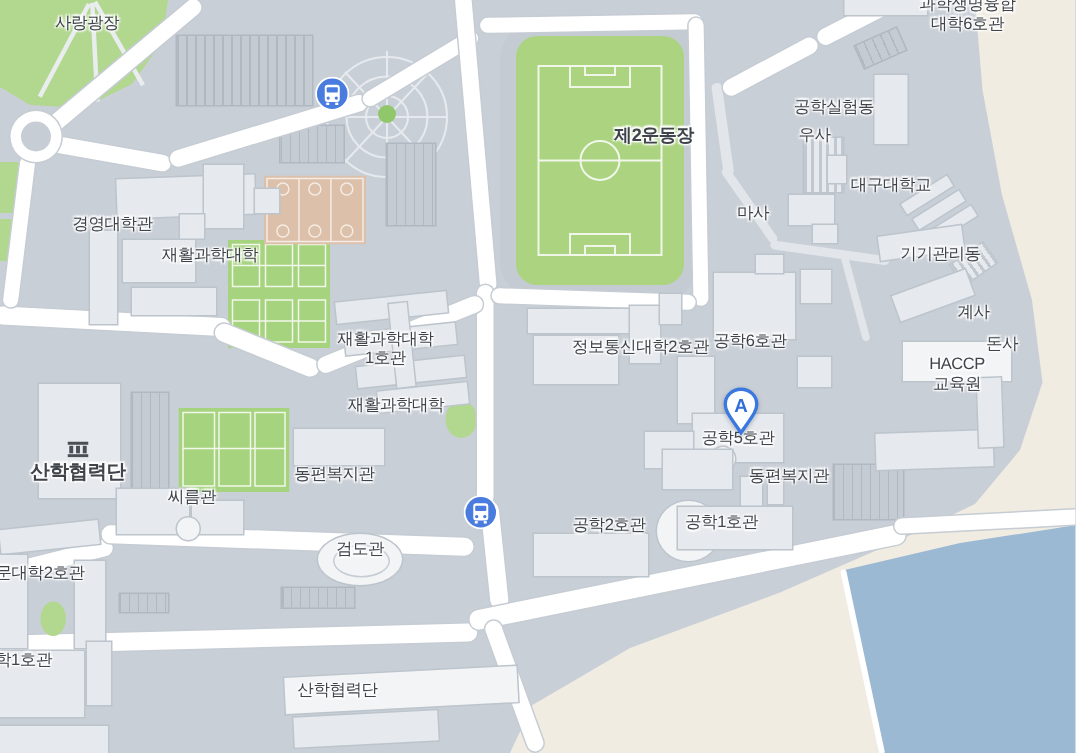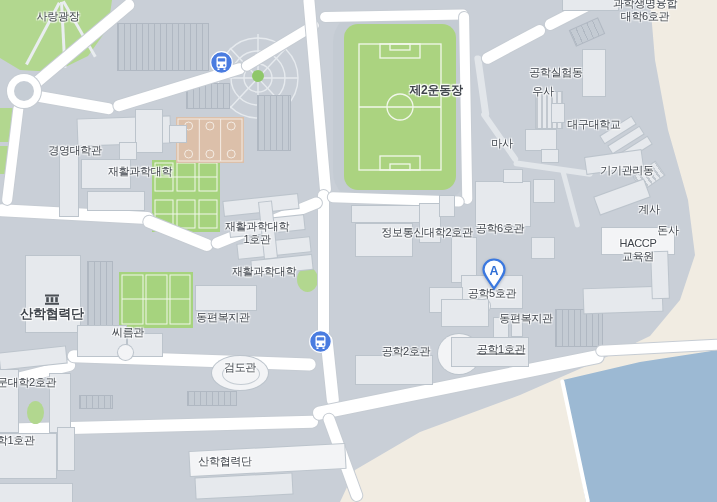--- a/index.html
+++ b/index.html
@@ -234,21 +234,21 @@
   <div class="lbl" style="left:594px;top:124px;">대구대학교</div>
   <div class="lbl" style="left:502px;top:143px;">마사</div>
   <div class="lbl" style="left:627px;top:170px;">기기관리동</div>
   <div class="lbl" style="left:668px;top:183px;margin-top:47px;">돈사</div>
   <div class="lbl" style="left:649px;top:209px;">계사</div>
   <div class="lbl" style="left:638px;top:250px;">HACCP
 교육원</div>
   <div class="lbl" style="left:500px;top:228px;">공학6호관</div>
   <div class="lbl" style="left:492px;top:293px;">공학5호관</div>
   <div class="lbl" style="left:526px;top:318px;">동편복지관</div>
-  <div class="lbl" style="left:501px;top:349px;text-decoration:underline;">공학1호관</div>
+  <div class="lbl" style="left:481px;top:349px;">공학1호관</div>
   <div class="lbl" style="left:406px;top:351px;">공학2호관</div>
   <div class="lbl" style="left:394px;top:232px;margin-left:33px;">정보통신대학2호관</div>
   <div class="lbl" style="left:257px;top:233px;">재활과학대학
 1호관</div>
   <div class="lbl" style="left:264px;top:271px;">재활과학대학</div>
   <div class="lbl" style="left:223px;top:317px;">동편복지관</div>
   <div class="lbl" style="left:128px;top:332px;font-family:Liberation Serif, serif;">씨름관</div>
   <div class="lbl" style="left:240px;top:367px;">검도관</div>
   <div class="lbl big" style="left:52px;top:314px;">산학협력단</div>
   <div class="lbl la" style="left:-3px;top:376px;">문대학2호관</div>

